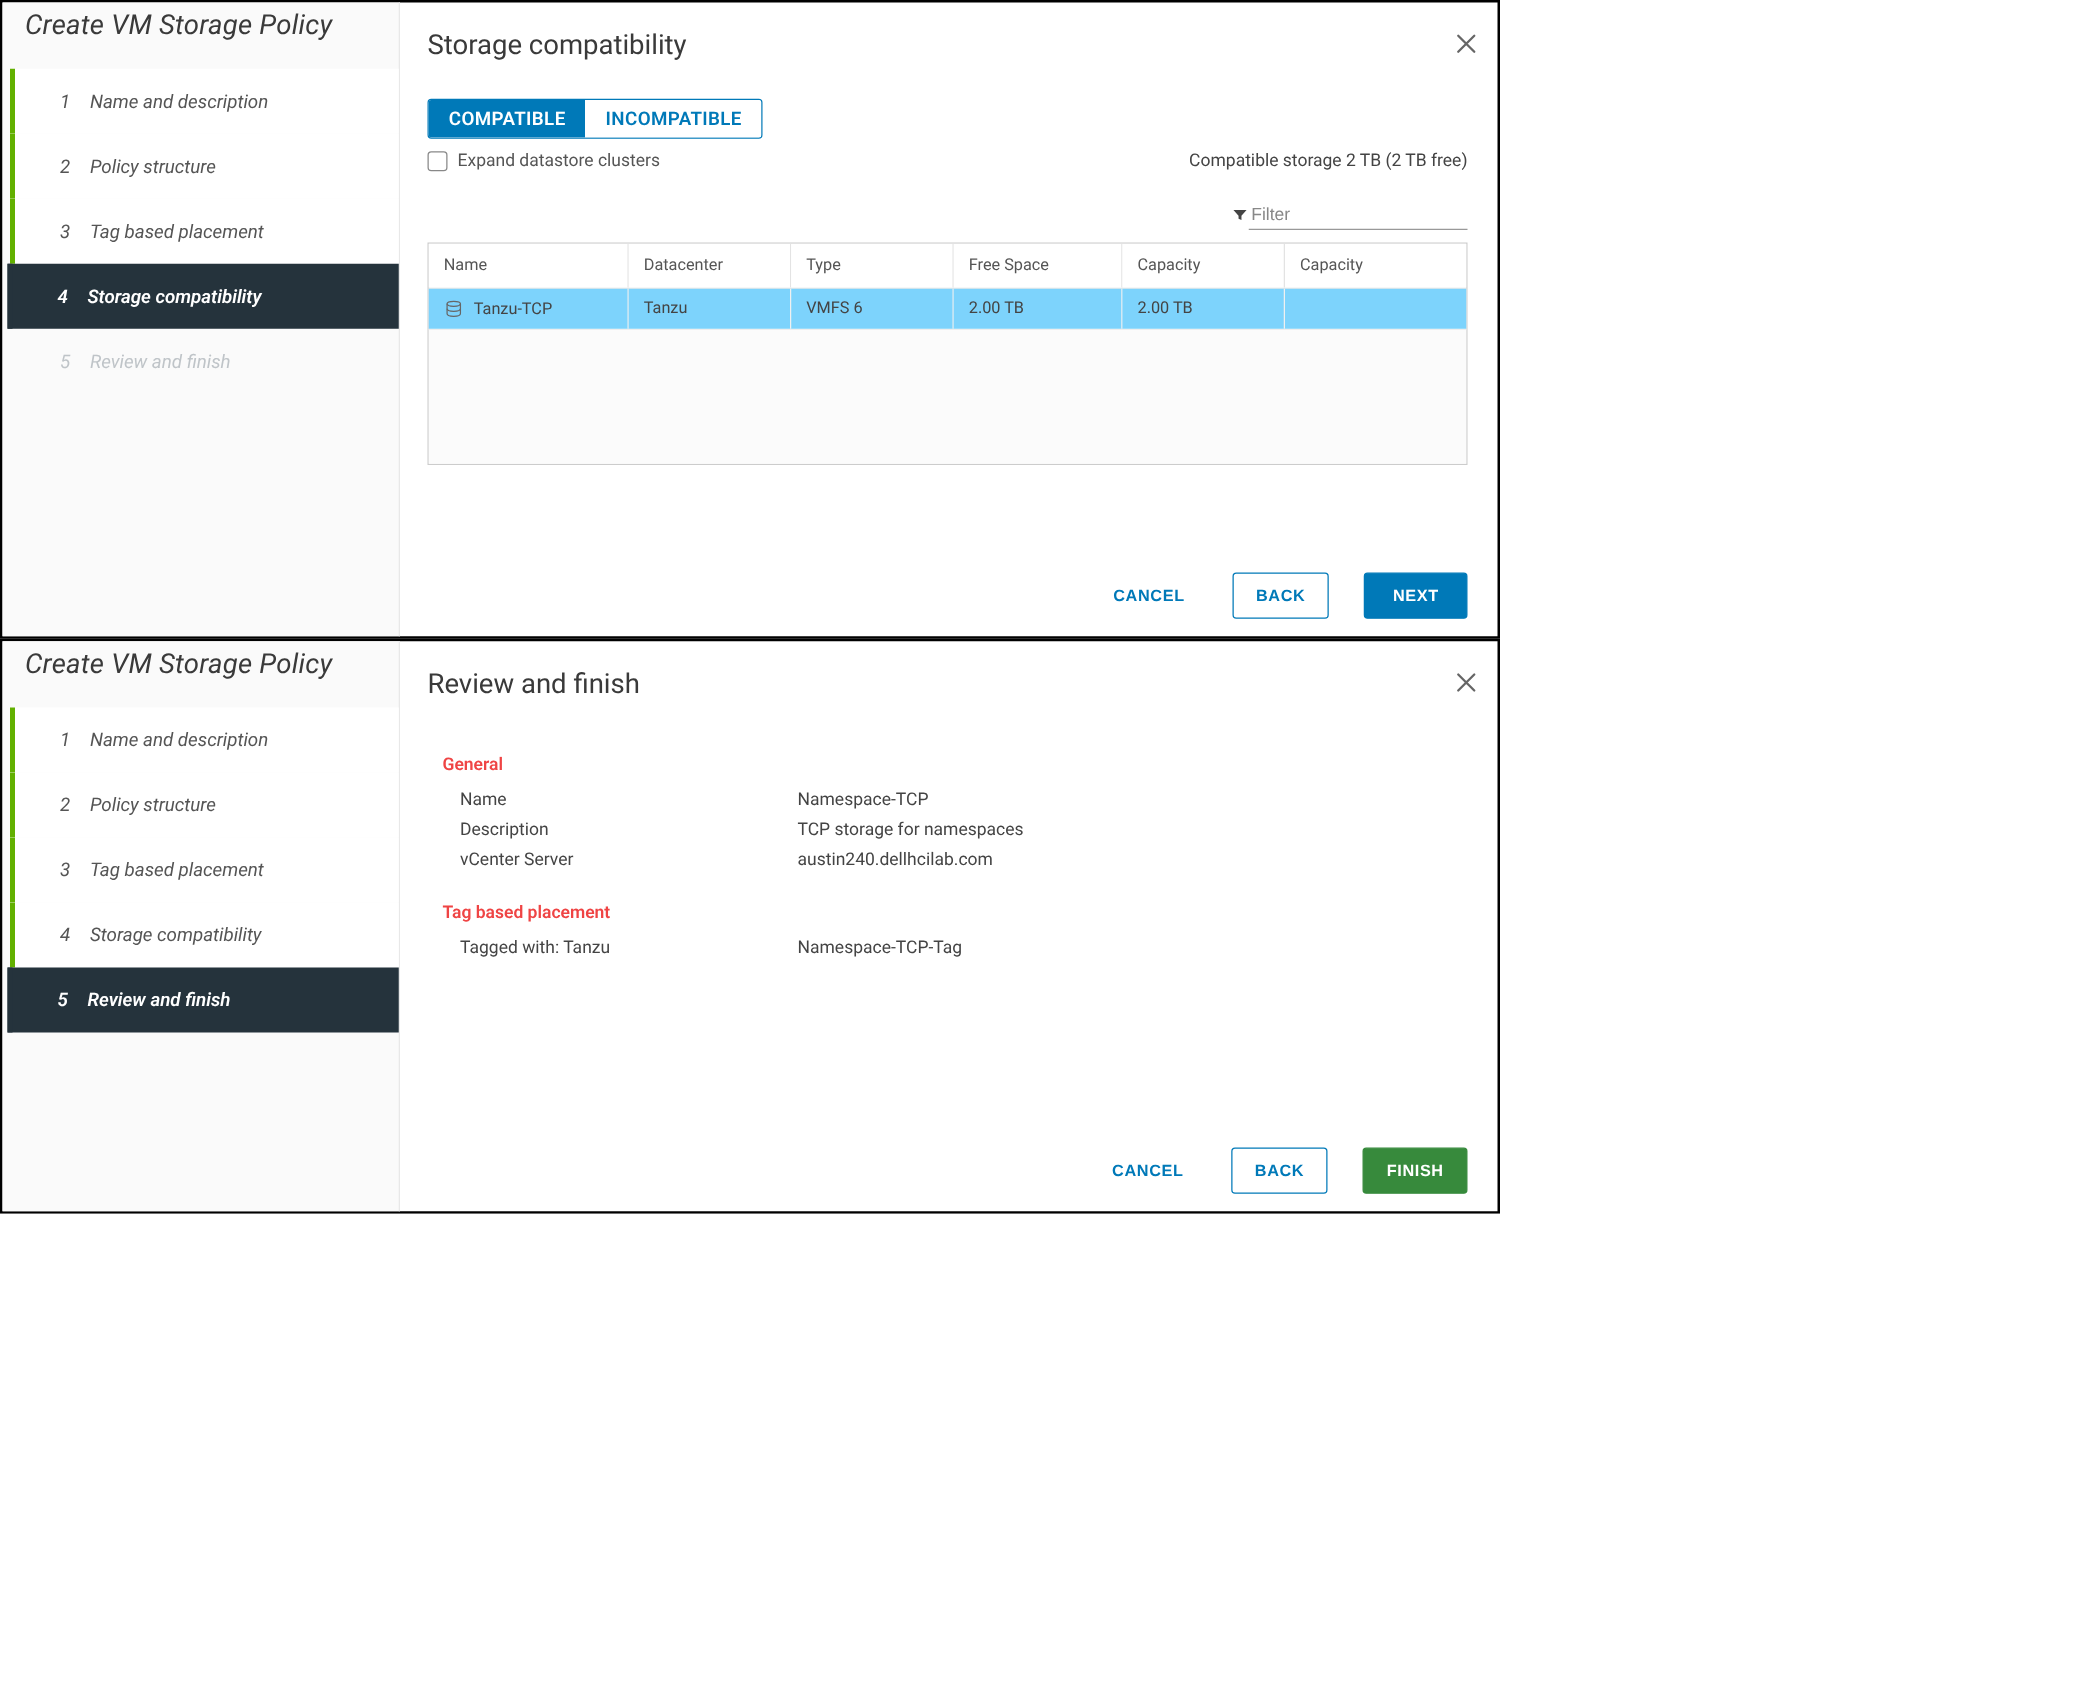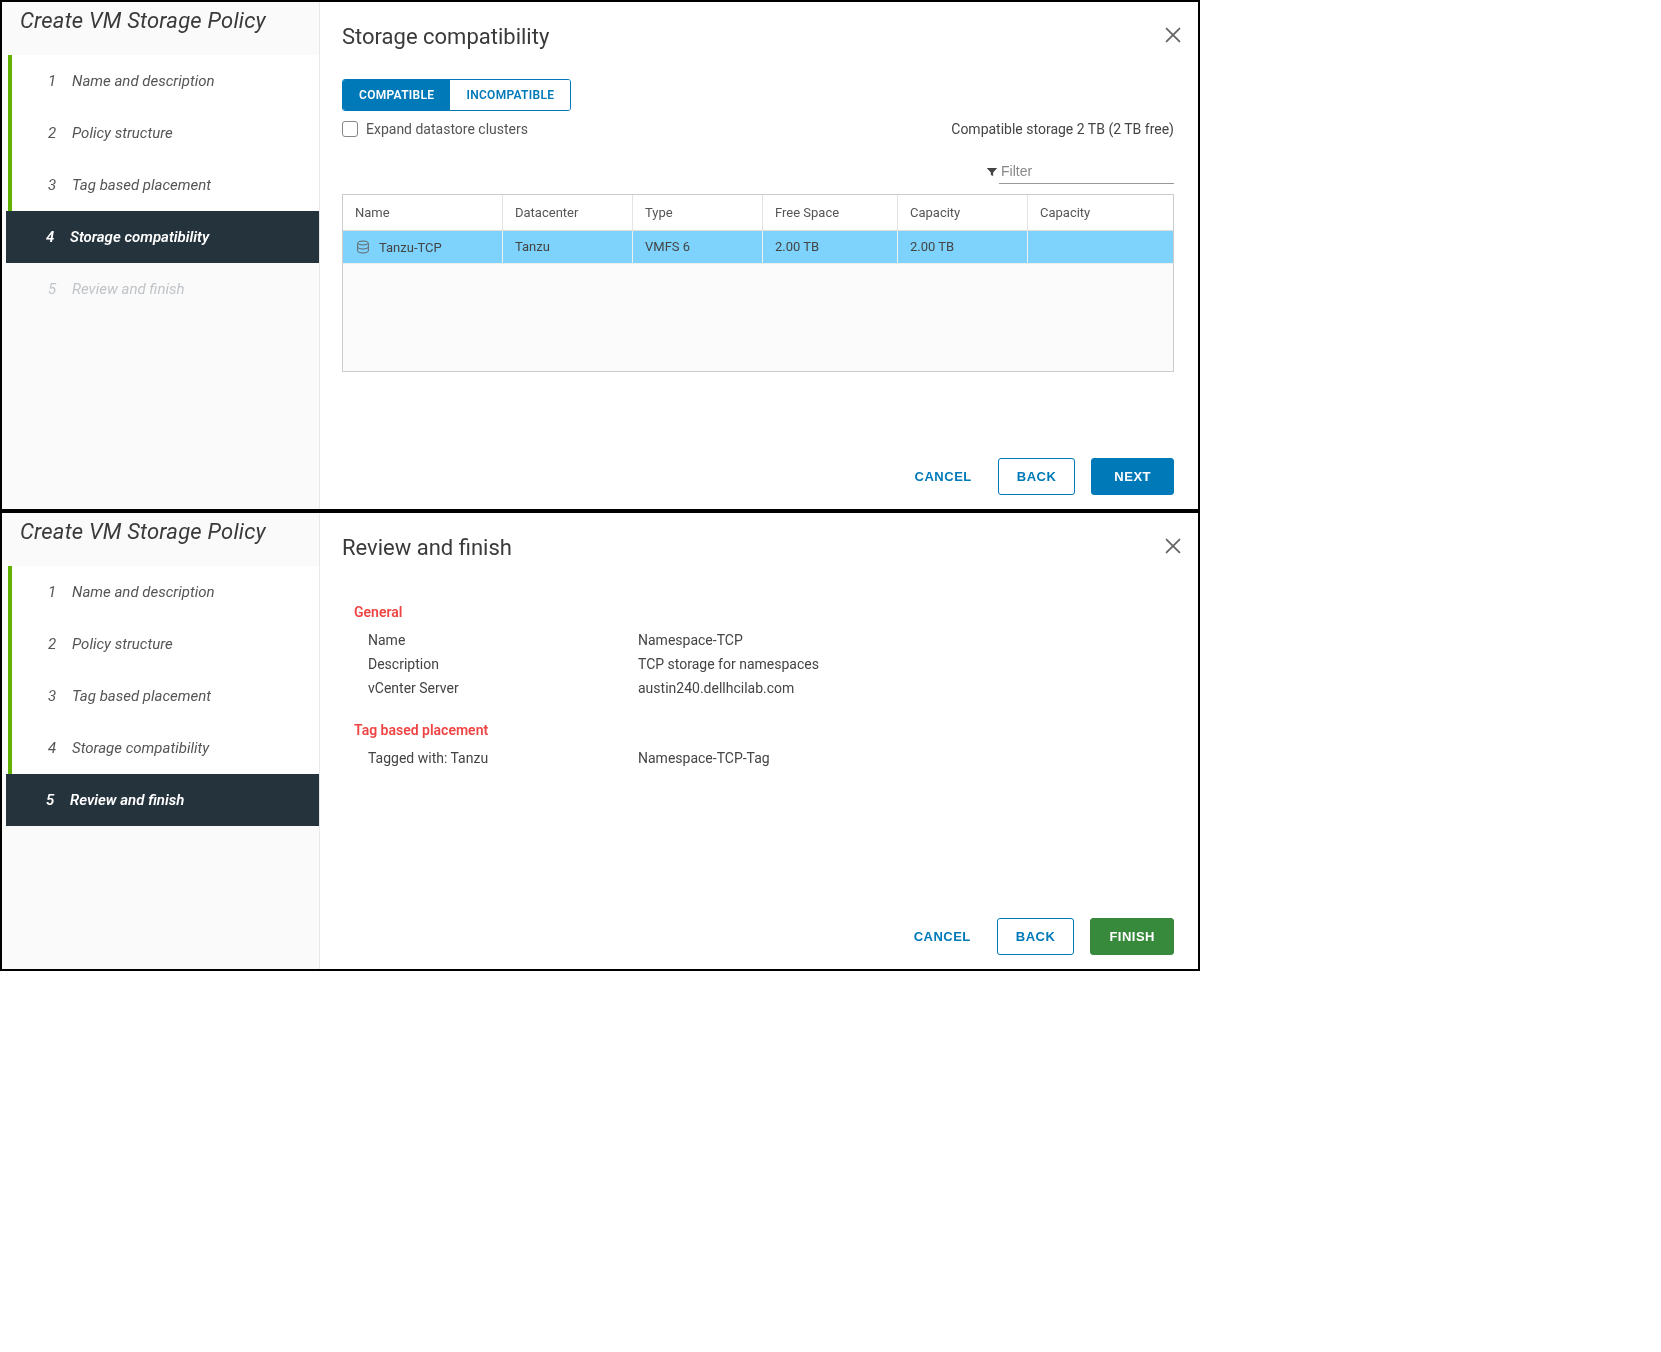--- a/index.html
+++ b/index.html
@@ -90,21 +90,21 @@
   }
   .seg-toggle {
     display: inline-flex;
     border-radius: 3px;
     overflow: hidden;
     border: 1px solid #0079b8;
   }
   .seg-btn {
     height: 30px;
     padding: 0 16px;
-    font-size: 12px;
+    font-size: 15px;
     font-weight: 600;
     letter-spacing: .3px;
     display: flex;
     align-items: center;
     background: #fff;
     color: #0079b8;
     cursor: pointer;
   }
   .seg-btn.active { background: #0079b8; color: #fff; }
   .row2 {
@@ -154,21 +154,21 @@
   .ds-icon { width: 16px; height: 16px; color: #666; flex: 0 0 16px; }
   .grid-foot {
     border-top: 1px solid #ddd;
     display: flex; justify-content: space-between; align-items: center;
     padding: 6px 12px; font-size: 13px; color: #555; background: #fff;
   }
   .cols-icon { width: 14px; height: 14px; color: #555; }
   .footer {
     margin-top: auto;
     display: flex; justify-content: flex-end; align-items: center;
-    gap: 16px; padding: 14px 0 14px 0;
+    gap: 28px; padding: 14px 0 14px 0;
   }
   .btn-link {
     background: none; border: none; color: #0079b8; font-weight: 600;
     font-size: 13px; letter-spacing: .5px; padding: 10px 10px; cursor: pointer;
   }
   .btn-outline {
     background: #fff; border: 1px solid #0079b8; color: #0079b8;
     font-weight: 600; font-size: 13px; letter-spacing: .5px;
     padding: 10px 18px; border-radius: 3px; cursor: pointer;
   }

